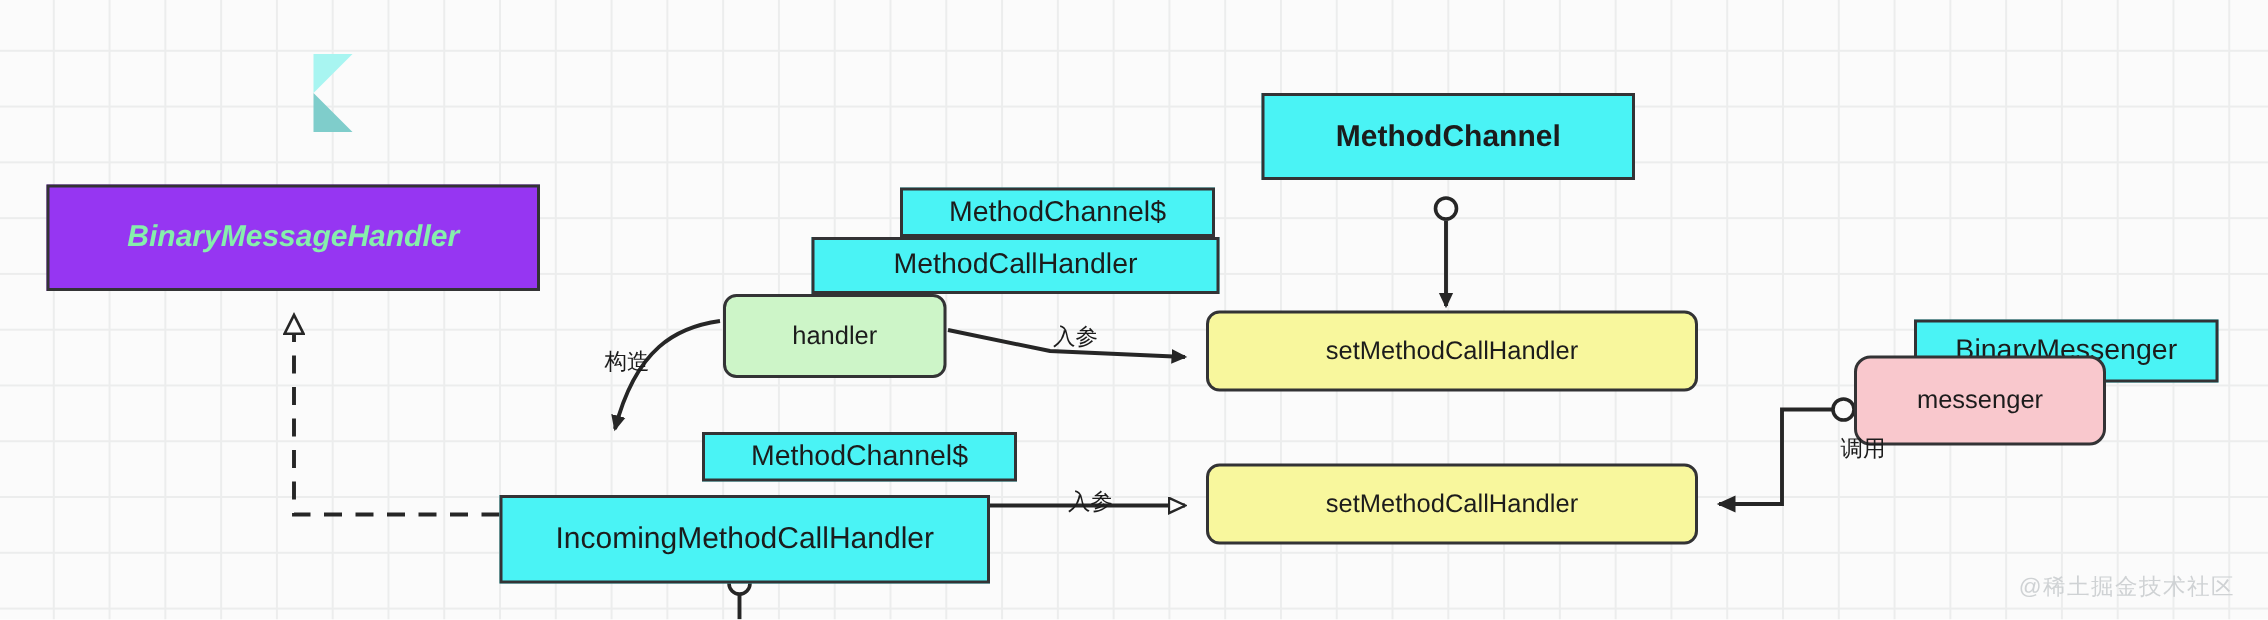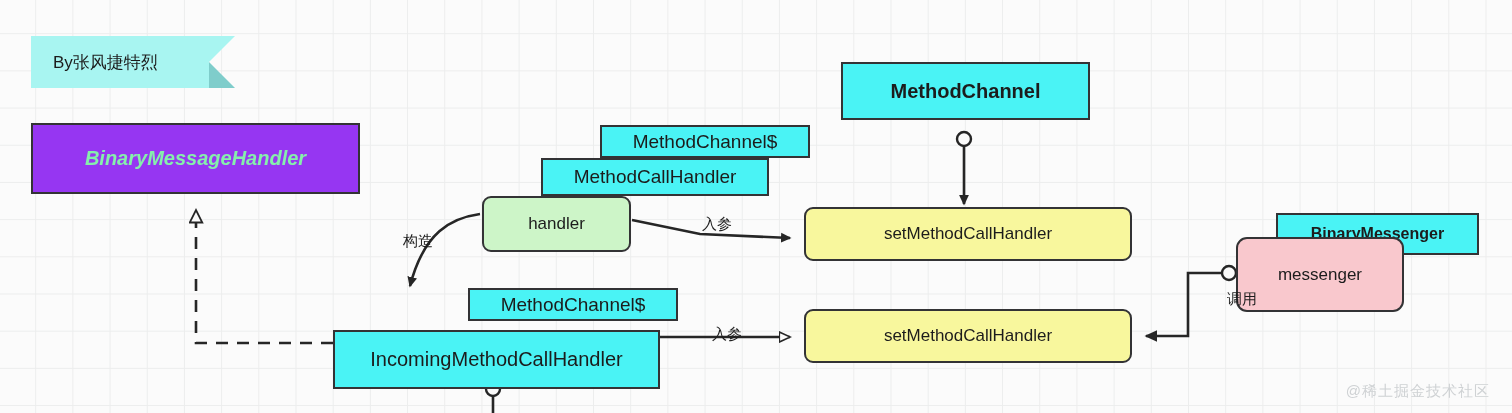--- a/index.html
+++ b/index.html
@@ -154,45 +154,44 @@
     </g>
 
     
     <g>
       <line x1="493" y1="396" x2="493" y2="413" stroke="#262626" stroke-width="2.6"></line>
       <circle cx="493" cy="389" r="7" fill="#fbfbfb" stroke="#262626" stroke-width="2.4"></circle>
     </g>
   </svg>
 
   <div id="banner-wrap">
-    <div id="banner-body">By张风捷特烈</div>
     <div id="banner-fold"></div>
   </div>
 
   <div class="node purple" style="left:31px; top:123px; width:329px; height:71px; font-size:20px;">BinaryMessageHandler</div>
 
   <div class="node cyan" style="left:600px; top:125px; width:210px; height:33px; font-size:19px;">MethodChannel$</div>
 
-  <div class="node cyan" style="left:541px; top:158px; width:228px; height:38px; font-size:19px;">MethodCallHandler</div>
+  <div class="node cyan" style="left:541px; top:158px; width:272px; height:38px; font-size:19px;">MethodCallHandler</div>
 
   <div class="node green" style="left:482px; top:196px; width:149px; height:56px; font-size:17px;">handler</div>
 
   <div class="node cyan" style="left:841px; top:62px; width:249px; height:58px; font-size:20px; font-weight:bold;">MethodChannel</div>
 
   <div class="node yellow" style="left:804px; top:207px; width:328px; height:54px; font-size:17px;">setMethodCallHandler</div>
 
   <div class="node cyan" style="left:468px; top:288px; width:210px; height:33px; font-size:19px;">MethodChannel$</div>
 
   <div class="node cyan" style="left:333px; top:320px; width:327px; height:59px; font-size:20px;margin-top:10px;">IncomingMethodCallHandler</div>
 
   <div class="node yellow" style="left:804px; top:309px; width:328px; height:54px; font-size:17px;">setMethodCallHandler</div>
 
-  <div class="node cyan" style="left:1276px; top:213px; width:203px; height:42px; font-size:16px; font-weight:bold;">BinaryMessenger</div>
-
-  <div class="node pink" style="left:1236px; top:237px; width:168px; height:75px; font-size:17px;">messenger</div>
+  <div class="node cyan" style="left:1276px; top:213px; width:203px; height:42px; font-size:19px; font-weight:normal;">BinaryMessenger</div>
+
+  <div class="node pink" style="left:1236px; top:237px; width:168px; height:60px; font-size:17px;">messenger</div>
 
   <div class="edge-label" style="left:702px; top:215px;">入参</div>
 
   <div class="edge-label" style="left:712px; top:325px;">入参</div>
 
   <div class="edge-label" style="left:403px; top:232px;">构造</div>
 
   <div class="edge-label" style="left:1227px; top:290px;">调用</div>
 
   <div id="watermark">@稀土掘金技术社区</div>

